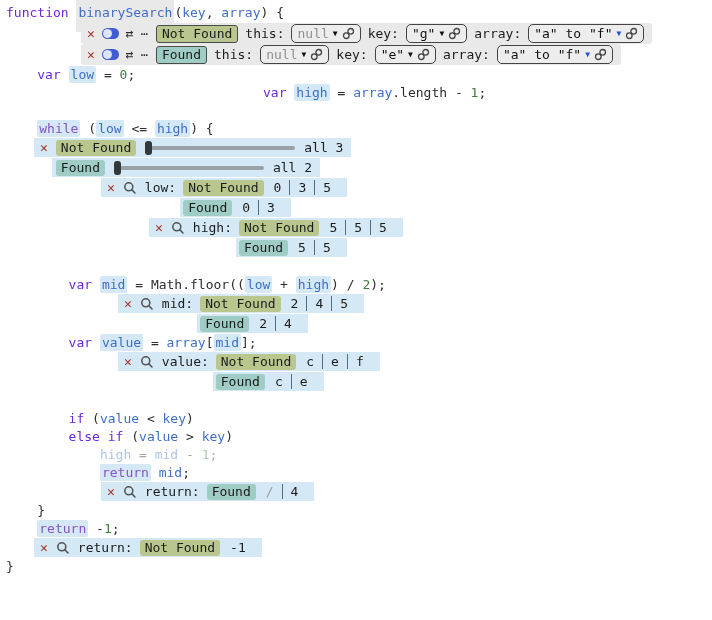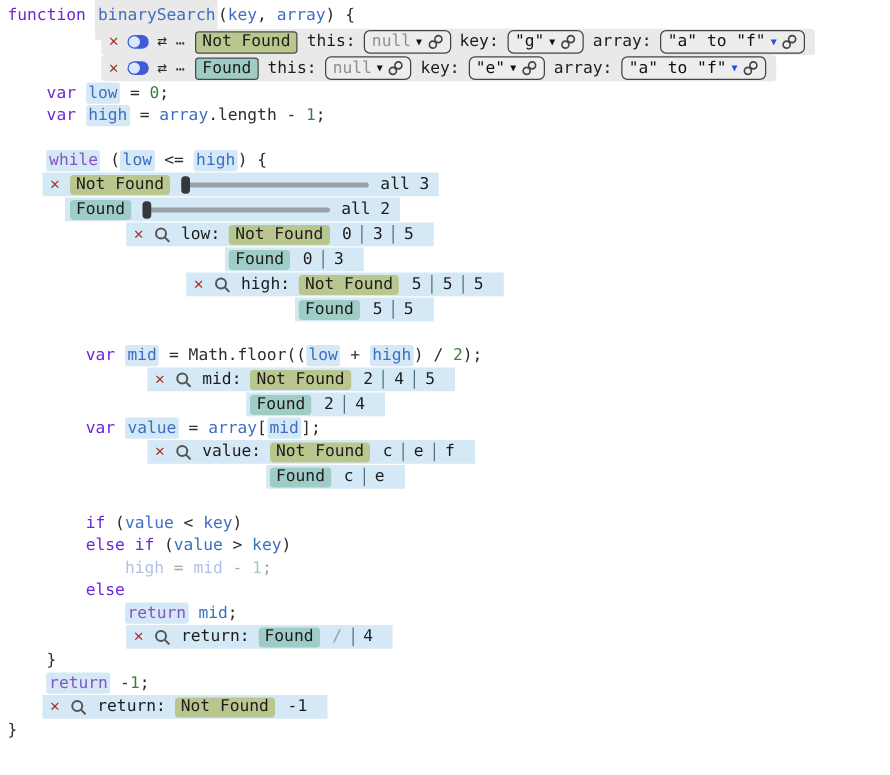--- a/index.html
+++ b/index.html
@@ -153,21 +153,21 @@
             <span>
               <svg class="icon-svg" width="13" height="13" viewBox="0 0 13 13" fill="none" stroke="#444" stroke-width="1.3">
                 <circle cx="4.3" cy="8.7" r="2.8"></circle>
                 <circle cx="8.7" cy="4.3" r="2.8"></circle>
               </svg>
             </span>
           </span>
         </div></div>
     </div>
     <div class="code-line" style="padding-left: 4ch;"><span class="tok tok-kw">var </span><span class="tok tok-hlid">low</span><span class="tok tok-pl"> = </span><span class="tok tok-num">0</span><span class="tok tok-pl">;</span></div>
-    <div class="code-line" style="padding-left: 4ch;"><span class="tok tok-kw">var </span><span class="tok tok-hlid">high</span><span class="tok tok-pl"> = </span><span class="tok tok-id">array</span><span class="tok tok-pl">.length - </span><span class="tok tok-num">1</span><span class="tok tok-pl">;</span></div>
+    <div class="code-line" style="padding-left: 4ch; text-align: center;"><span class="tok tok-kw">var </span><span class="tok tok-hlid">high</span><span class="tok tok-pl"> = </span><span class="tok tok-id">array</span><span class="tok tok-pl">.length - </span><span class="tok tok-num">1</span><span class="tok tok-pl">;</span></div>
     <div class="code-line"></div>
     <div class="code-line" style="padding-left: 4ch;"><span class="tok tok-hlkw">while</span><span class="tok tok-pl"> (</span><span class="tok tok-hlid">low</span><span class="tok tok-pl"> &lt;= </span><span class="tok tok-hlid">high</span><span class="tok tok-pl">) {</span></div>
     <div class="sliders" style="margin-left: 28px;">
       <div class="slider-prefix">
         <span class="x-btn">✕</span>
       </div>
       <div class="slider-rows">
         <div class="slider-row">
           <span class="badge badge-notfound">Not Found</span>
           <span class="slider">
@@ -302,21 +302,20 @@
             <span class="val-cell">c</span>
             <span class="val-cell">e</span>
           </span>
         </div>
       </div>
     </div>
     <div class="code-line"></div>
     <div class="code-line" style="padding-left: 8ch;"><span class="tok tok-kw">if </span><span class="tok tok-pl">(</span><span class="tok tok-id">value</span><span class="tok tok-pl"> &lt; </span><span class="tok tok-id">key</span><span class="tok tok-pl">)</span></div>
     <div class="code-line" style="padding-left: 8ch;"><span class="tok tok-kw">else if </span><span class="tok tok-pl">(</span><span class="tok tok-id">value</span><span class="tok tok-pl"> &gt; </span><span class="tok tok-id">key</span><span class="tok tok-pl">)</span></div>
     <div class="code-line fade" style="padding-left: 12ch;"><span class="tok tok-id">high</span><span class="tok tok-pl"> = </span><span class="tok tok-id">mid</span><span class="tok tok-pl"> - </span><span class="tok tok-num">1</span><span class="tok tok-pl">;</span></div>
-    <div class="code-line" style="padding-left: 8ch;"><span class="tok tok-kw">else</span></div>
     <div class="code-line" style="padding-left: 12ch;"><span class="tok tok-hlkw">return</span><span class="tok tok-pl"> </span><span class="tok tok-id">mid</span><span class="tok tok-pl">;</span></div>
     <div class="probe" style="margin-left: 95px;">
       <div class="probe-prefix">
         <span class="x-btn">✕</span>
         <span>
           <svg class="icon-svg" width="14" height="14" viewBox="0 0 14 14">
             <circle cx="5.8" cy="5.8" r="4" fill="none" stroke="#555" stroke-width="1.6"></circle>
             <line x1="8.9" y1="8.9" x2="12" y2="12" stroke="#555" stroke-width="1.6" stroke-linecap="round"></line>
           </svg>
         </span>

